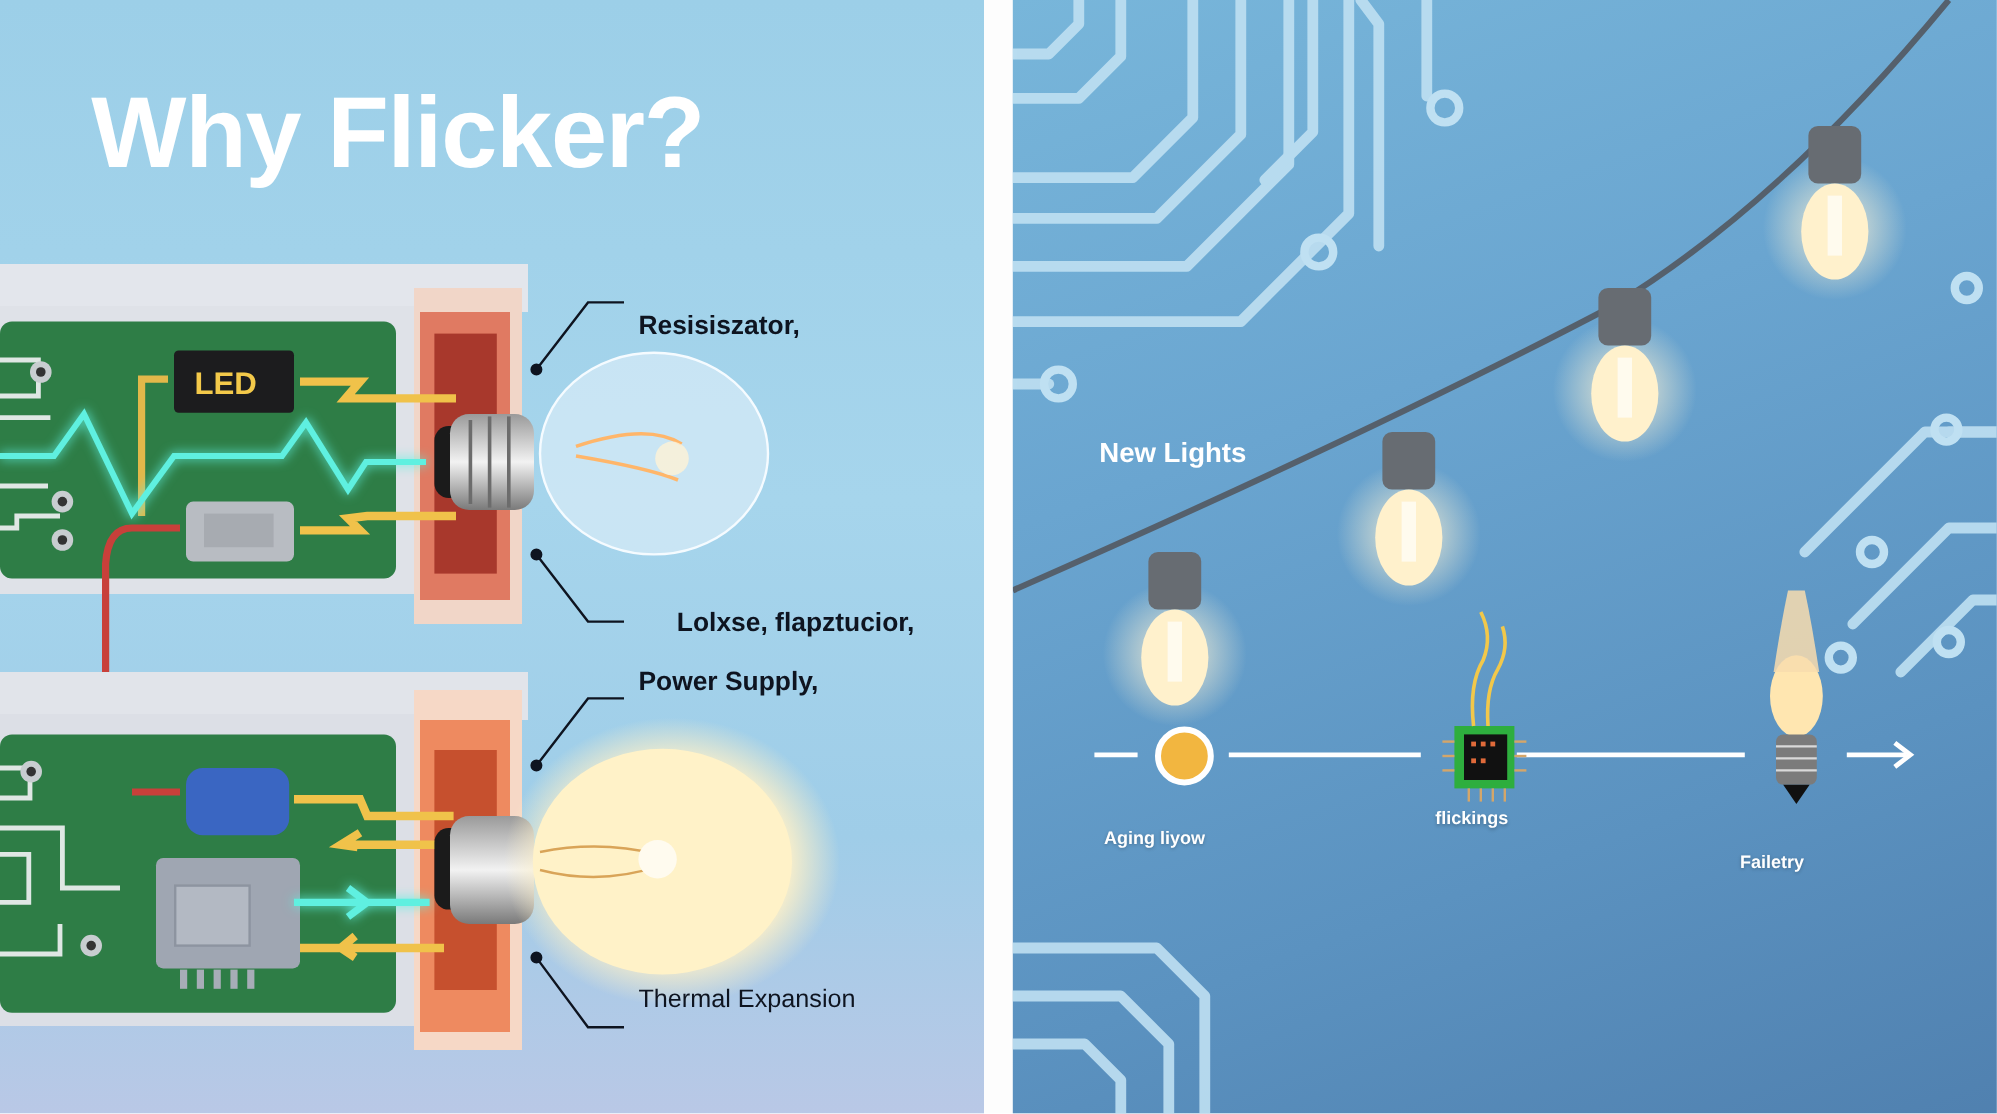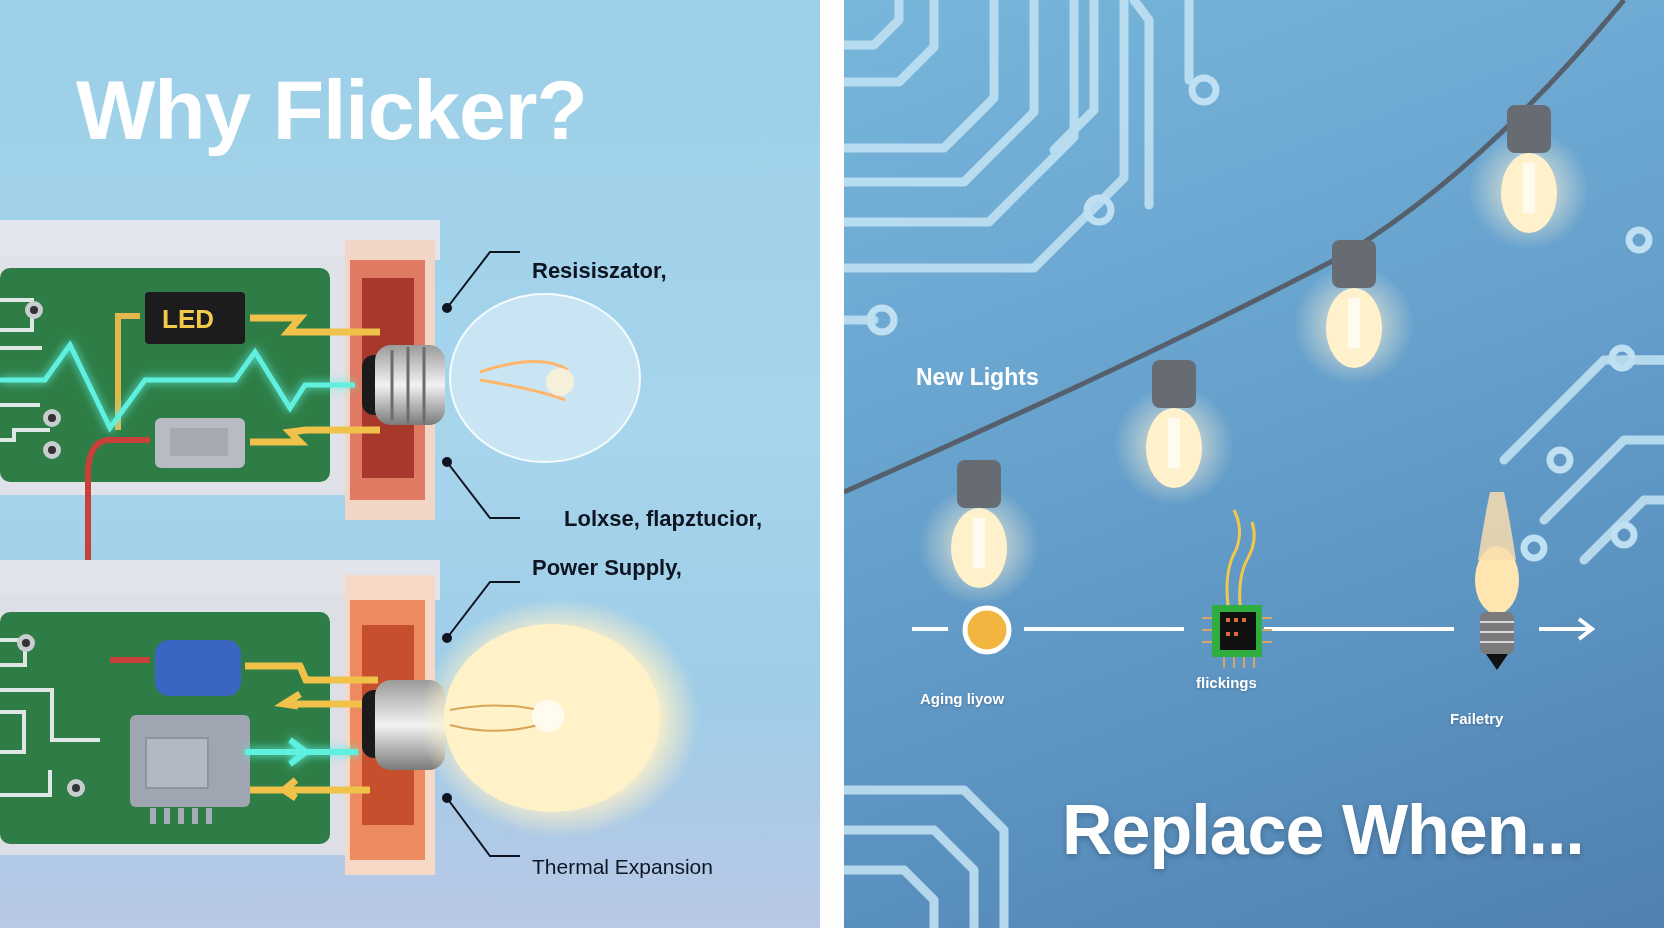--- a/index.html
+++ b/index.html
@@ -136,21 +136,21 @@
       <path d="M447 798 L490 856 H520"></path>
         <circle cx="447" cy="798" r="4" fill="#0e1420"></circle>
     </g>
   </svg>
 
   <div id="why-title" class="title">Why Flicker?</div>
   <div class="led-label">LED</div>
   <div class="callout" style="left:532px;top:240px;margin-top:18px;">Resisiszator,</div>
   <div class="callout" style="left:564px;top:506px;">Lolxse, flapztucior,</div>
   <div class="callout" style="left:532px;top:555px;">Power Supply,</div>
-  <div class="callout light" style="left:532px;top:855px;">Thermal Expansion</div>
+  <div class="callout light" style="left:532px;top:821px;">Thermal Expansion</div>
 </div>
 
 <div id="divider"></div>
 
 <div id="right" class="panel">
   <svg width="820" height="928" viewBox="0 0 820 928">
     <defs>
       <radialGradient id="glowB" cx="50%" cy="50%" r="50%">
         <stop offset="0%" stop-color="#fff4d6" stop-opacity="0.9"></stop>
         <stop offset="100%" stop-color="#fff4d6" stop-opacity="0"></stop>
@@ -259,14 +259,13 @@
         <path d="M642 654 L653 670 L664 654 Z" fill="#111"></path>
       </g>
     </g>
 
   </svg>
 
   <div id="new-lights">New Lights</div>
   <div class="tl-label" style="left:76px;top:690px;">Aging liyow</div>
   <div class="tl-label" style="left:352px;top:674px;">flickings</div>
   <div class="tl-label" style="left:606px;top:710px;">Failetry</div>
-  <div id="replace-title" class="title">Replace When...</div>
 </div>
 
 </body></html>

